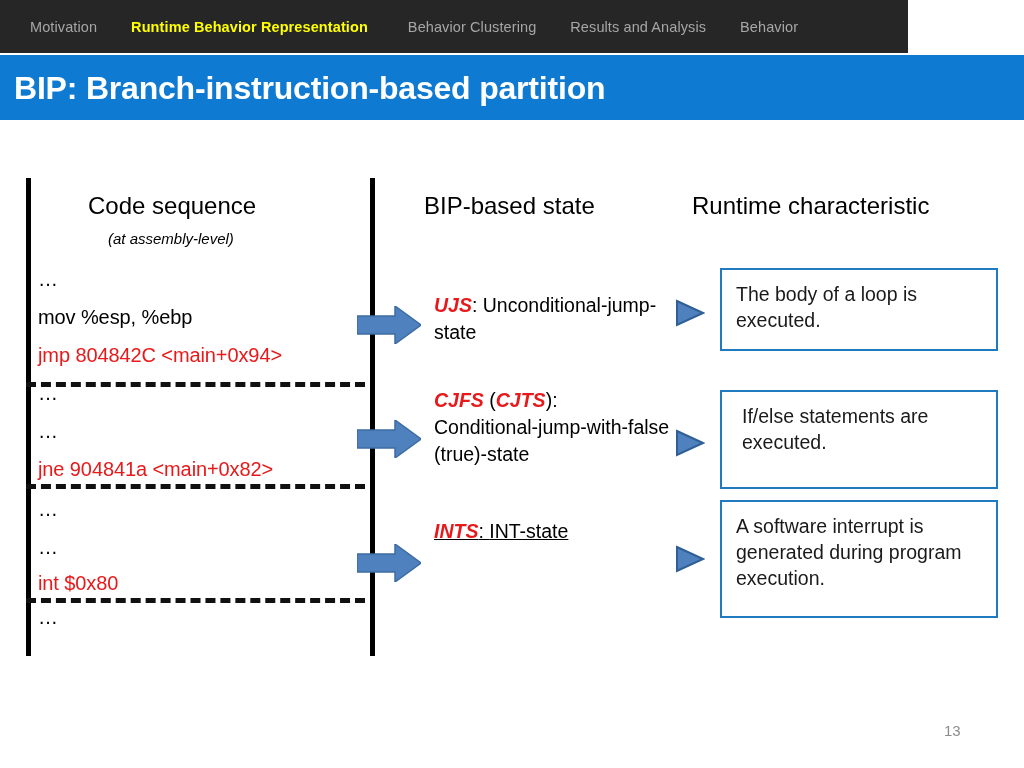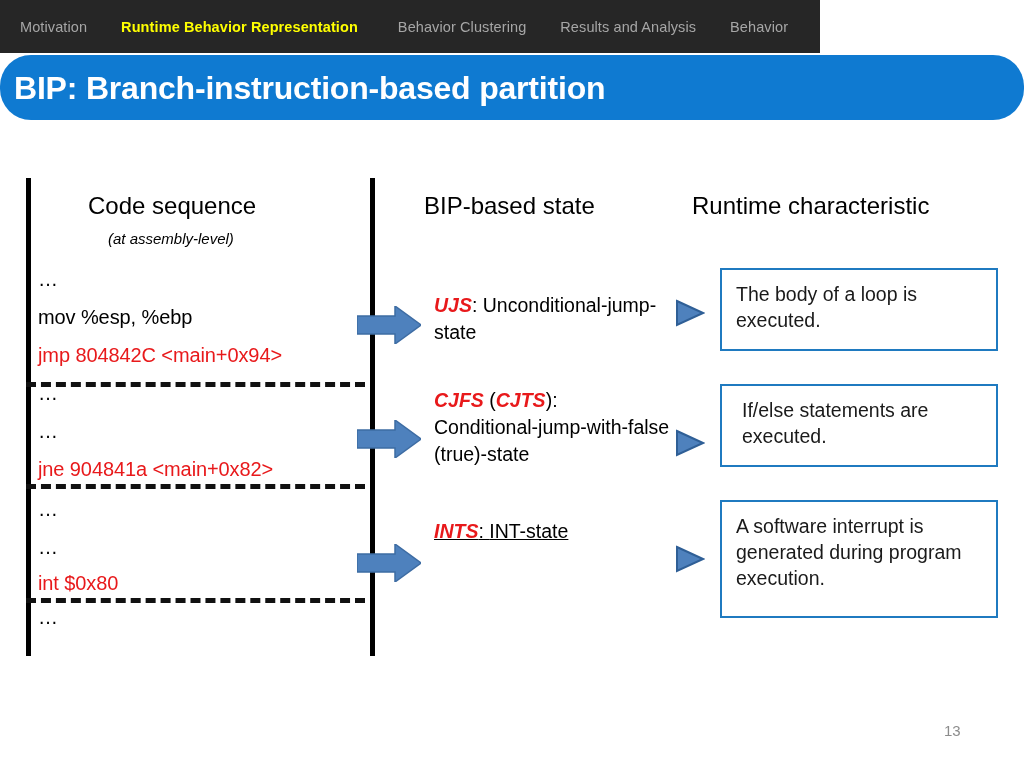--- a/index.html
+++ b/index.html
@@ -12,27 +12,27 @@
     background: #ffffff;
     font-family: "Liberation Sans", sans-serif;
     overflow: hidden;
     position: relative;
   }
 
   
   .navbar {
     position: absolute;
     left: 0; top: 0;
-    width: 820px;
+    width: 908px;
     height: 53px;
     background: #262626;
     display: flex;
     align-items: center;
     box-sizing: border-box;
-    padding-left: 20px;
+    padding-left: 30px;
   }
   .nav-item {
     color: #a6a6a6;
     font-size: 14.5px;
     letter-spacing: 0.1px;
     margin-right: 34px;
     white-space: nowrap;
   }
   .nav-item.active {
     color: #ffff00;
@@ -40,21 +40,20 @@
     margin-right: 40px;
   }
 
   
   .title-banner {
     position: absolute;
     left: 0; top: 55px;
     width: 1024px;
     height: 65px;
     background: #0f7ad1;
-    border-radius: 31px;
   }
   .title-text {
     position: absolute;
     left: 14px;
     top: 50%;
     transform: translateY(-50%);
     color: #ffffff;
     font-size: 32px;
     font-weight: bold;
     letter-spacing: -0.2px;
@@ -163,21 +162,21 @@
     left: 720px;
     box-sizing: border-box;
     border: 2.5px solid #1f7ac0;
     background: #ffffff;
     padding: 12px 14px 10px 14px;
     font-size: 19.5px;
     color: #1a1a1a;
     line-height: 1.33;
   }
   .box-1 { top: 148px; width: 278px; height: 83px; }
-  .box-2 { top: 264px; width: 278px; height: 83px; padding-left: 20px; }
+  .box-2 { top: 270px; width: 278px; height: 99px; padding-left: 20px; }
   .box-3 { top: 380px; width: 278px; height: 118px; }
 
   
   .page-num {
     position: absolute;
     left: 944px;
     top: 722px;
     font-size: 15px;
     color: #8c8c8c;
   }

